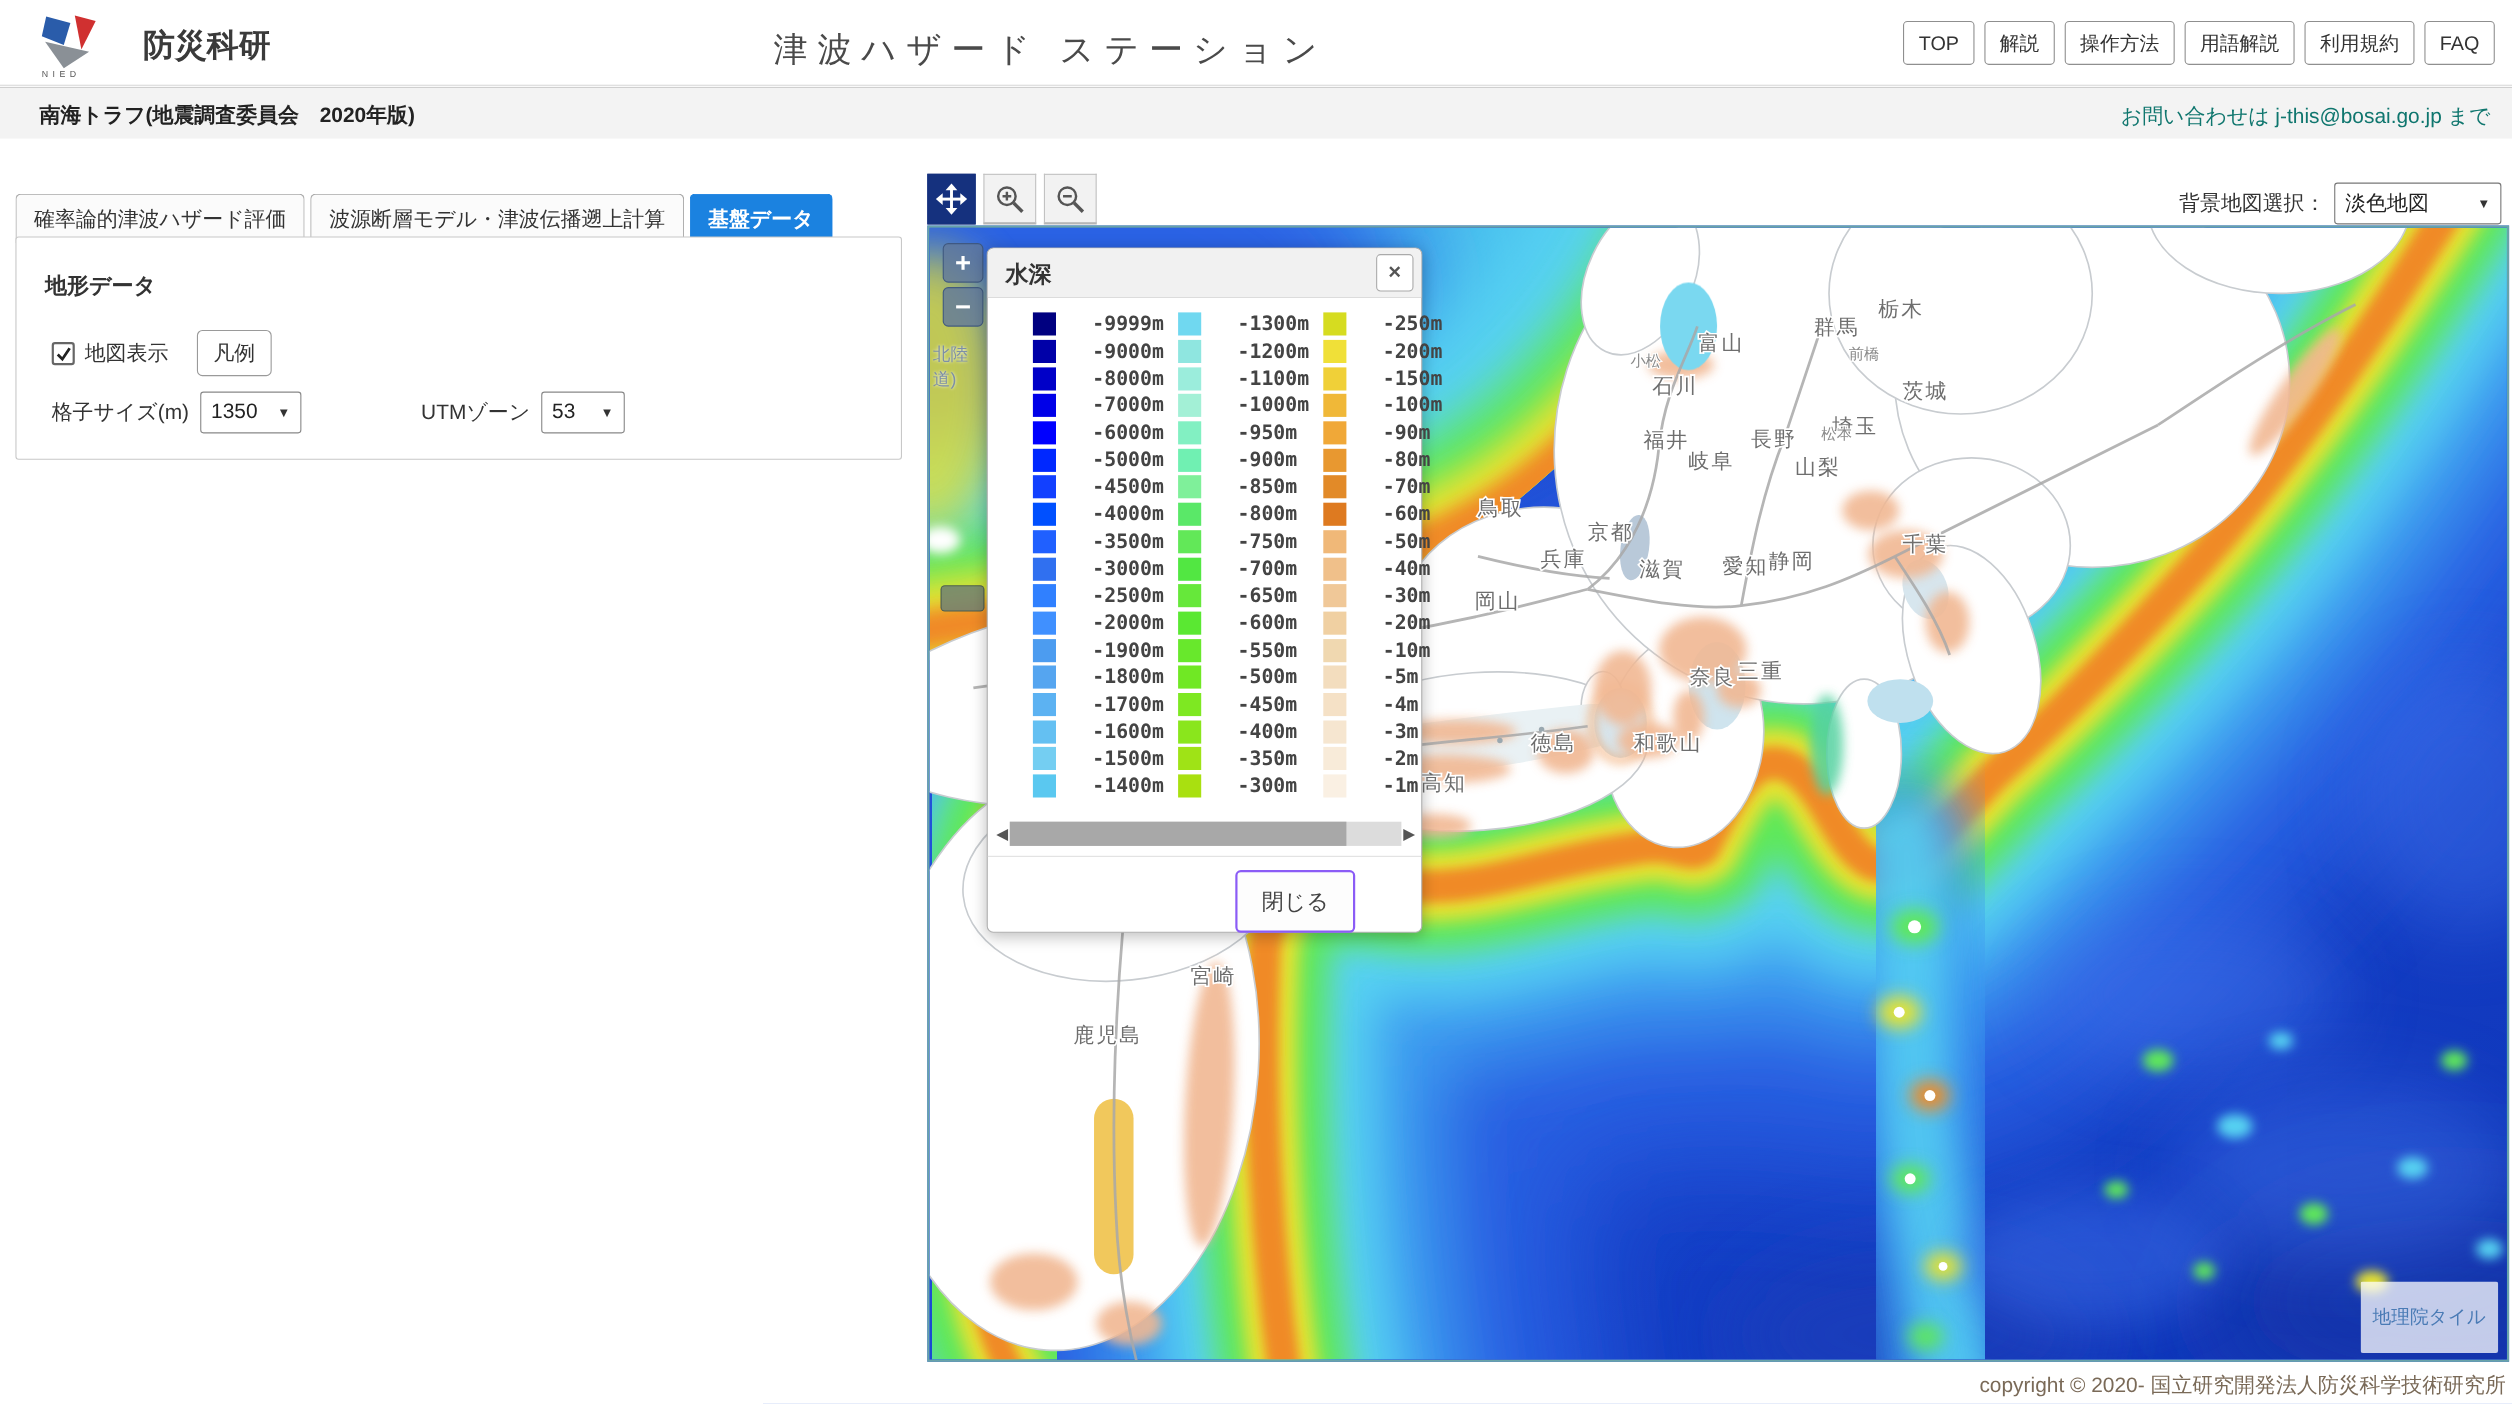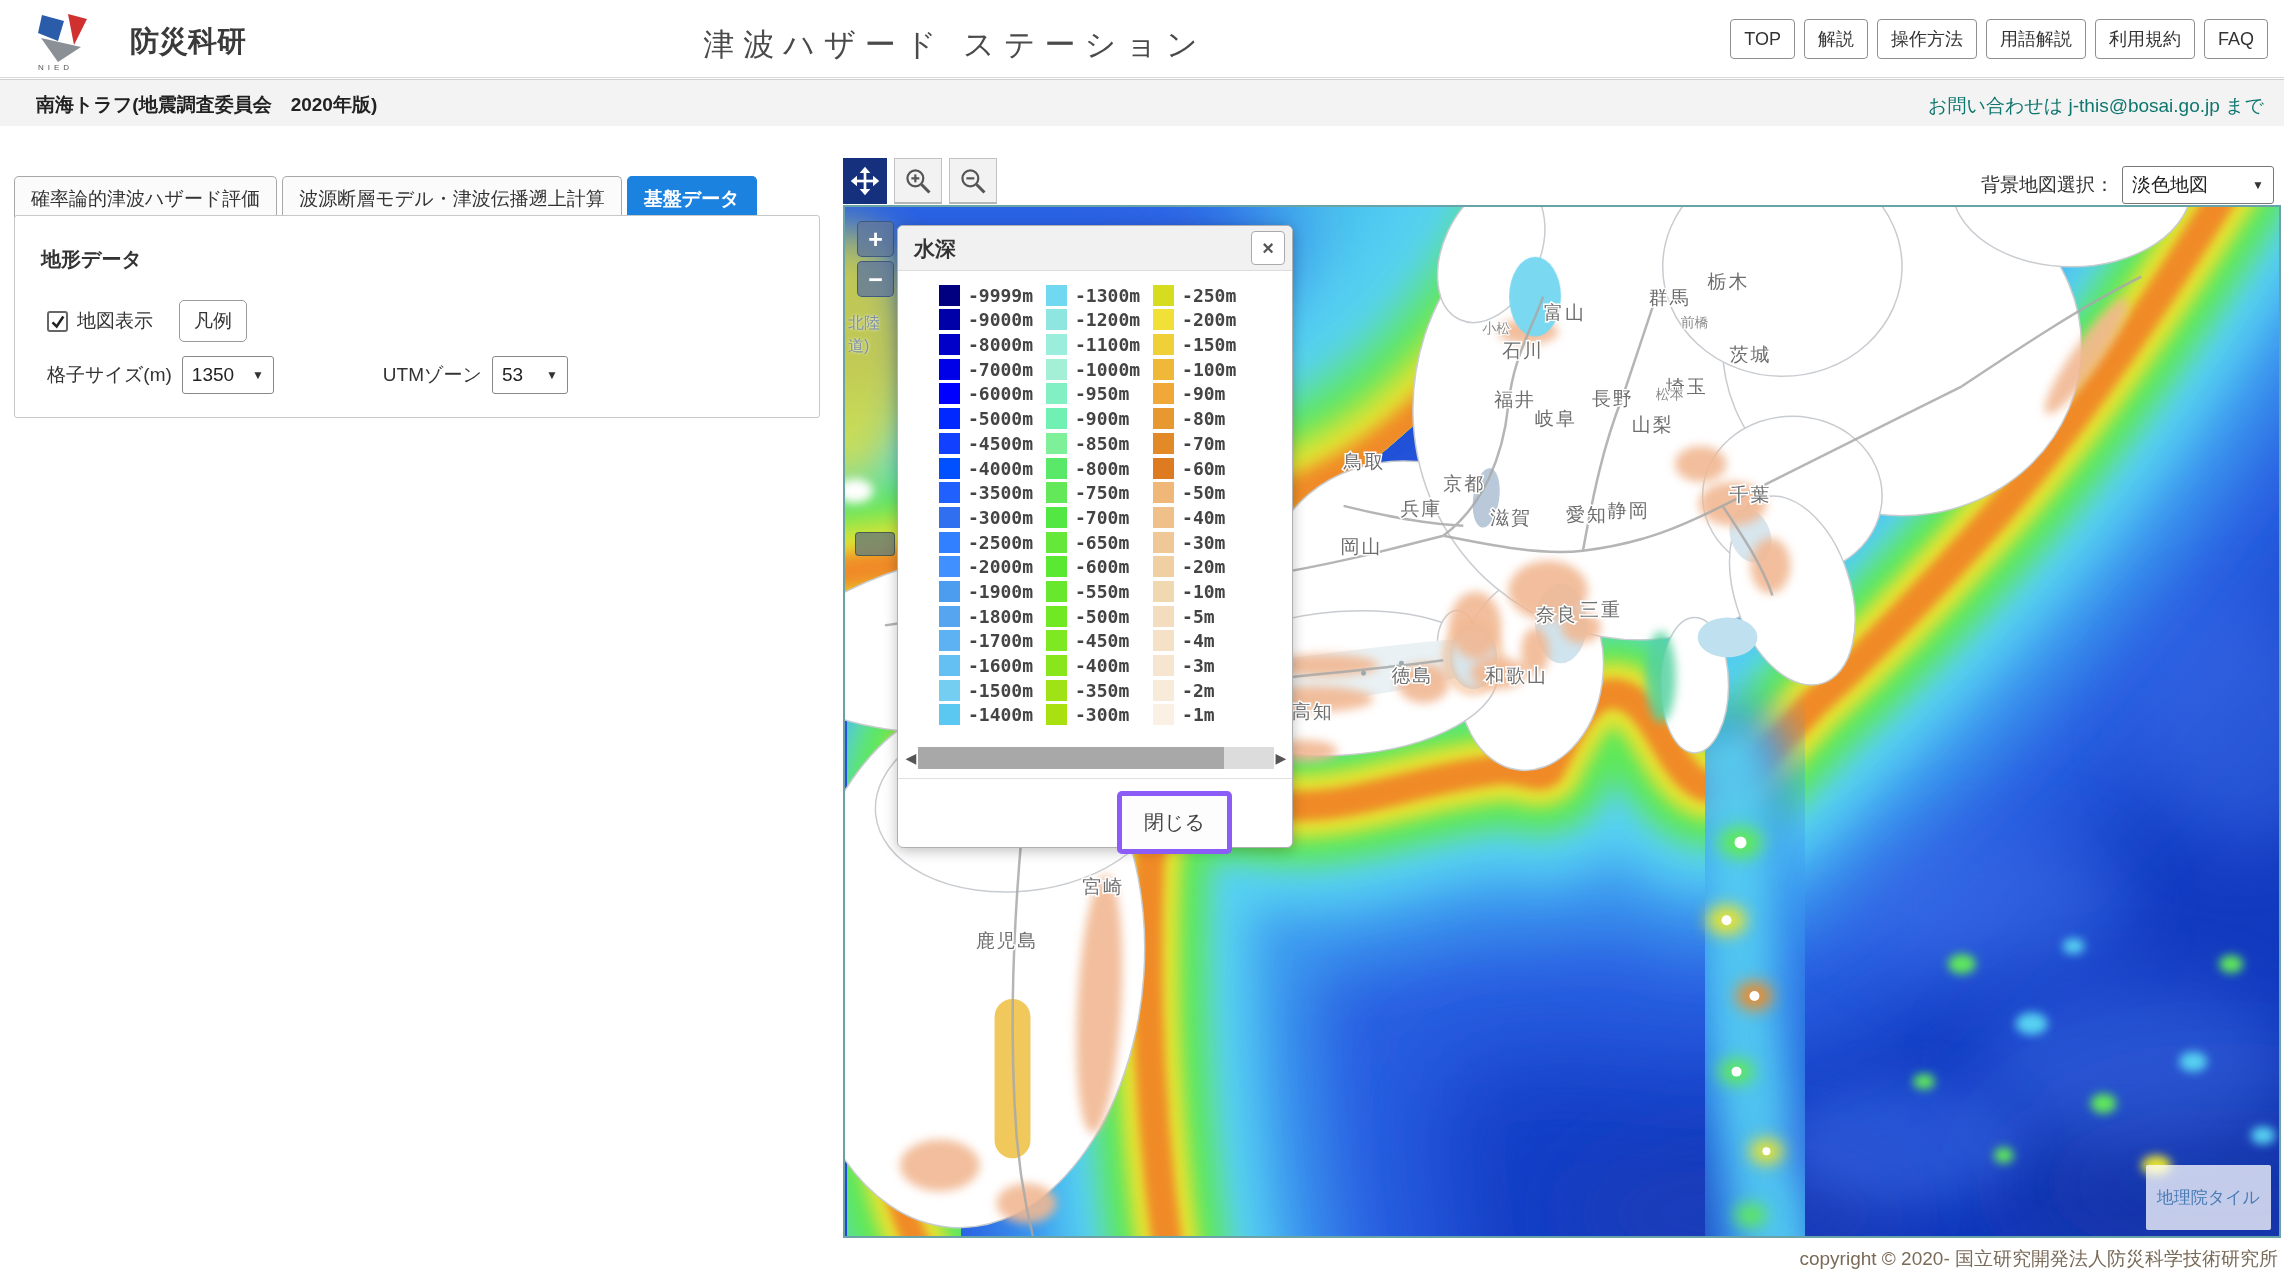--- a/index.html
+++ b/index.html
@@ -77,31 +77,31 @@
   .dialog { position:absolute; left:897px; top:225px; width:396px; height:623px; background:#fff;
     border:1px solid #b0b0b0; border-radius:6px; box-shadow:0 3px 14px rgba(0,0,0,.25); z-index:10; }
   .dialog-header { position:absolute; left:0; top:0; width:100%; height:45px; background:#f1f1f1;
     border-bottom:1px solid #dcdcdc; border-radius:6px 6px 0 0; }
   .dialog-title { position:absolute; left:16px; top:9px; font-size:21px; font-weight:bold; color:#333; }
   .dialog-close { position:absolute; right:7px; top:5px; width:34px; height:34px; background:#fff;
     border:1px solid #aaa; border-radius:4px; font-size:20px; font-weight:bold; color:#555;
     display:flex; align-items:center; justify-content:center; cursor:pointer; }
   .legend-cols { position:absolute; left:41px; top:58px; display:flex; gap:13px; }
   .legend-col { display:flex; flex-direction:column; gap:3px; }
-  .legend-row { display:flex; align-items:flex-end; height:21.7px; }
+  .legend-row { display:flex; align-items:center; height:21.7px;gap:25px; }
   .swatch { width:21px; height:21px; flex:0 0 21px; }
   .swatch-label { margin-left:8px; font-family:"DejaVu Sans Mono", monospace; font-size:18px;
     font-weight:bold; color:#444; white-space:nowrap; }
   .hscroll { position:absolute; left:6px; top:520px; width:384px; height:24px; display:flex; align-items:center; }
   .hs-arrow { width:14px; font-size:14px; color:#555; text-align:center; cursor:pointer; }
   .hs-track { flex:1; height:22px; background:#dcdcdc; position:relative; cursor:pointer; }
   .hs-thumb { position:absolute; left:0; top:0; height:22px; width:86%; background:#a8a8a8; }
   .dialog-sep { position:absolute; left:0; top:552px; width:100%; border-top:1px solid #e0e0e0; }
   .close-btn { position:absolute; right:60px; top:565px; font-family:inherit; font-size:20px; color:#444;
-    background:#fdfdfd; border:5px solid #8b5cf6; border-radius:5px; padding:13px 22px; cursor:pointer; }
+    background:#fdfdfd; border:2px solid #8b5cf6; border-radius:5px; padding:13px 22px; cursor:pointer; }
 
   .copyright { position:absolute; right:6px; top:1246px; font-size:19px; color:#7a6a58; }
 </style>
 </head>
 <body>
 
 <div class="page">
 
   <div class="header">
     <svg class="logo" viewBox="0 0 60 60">

